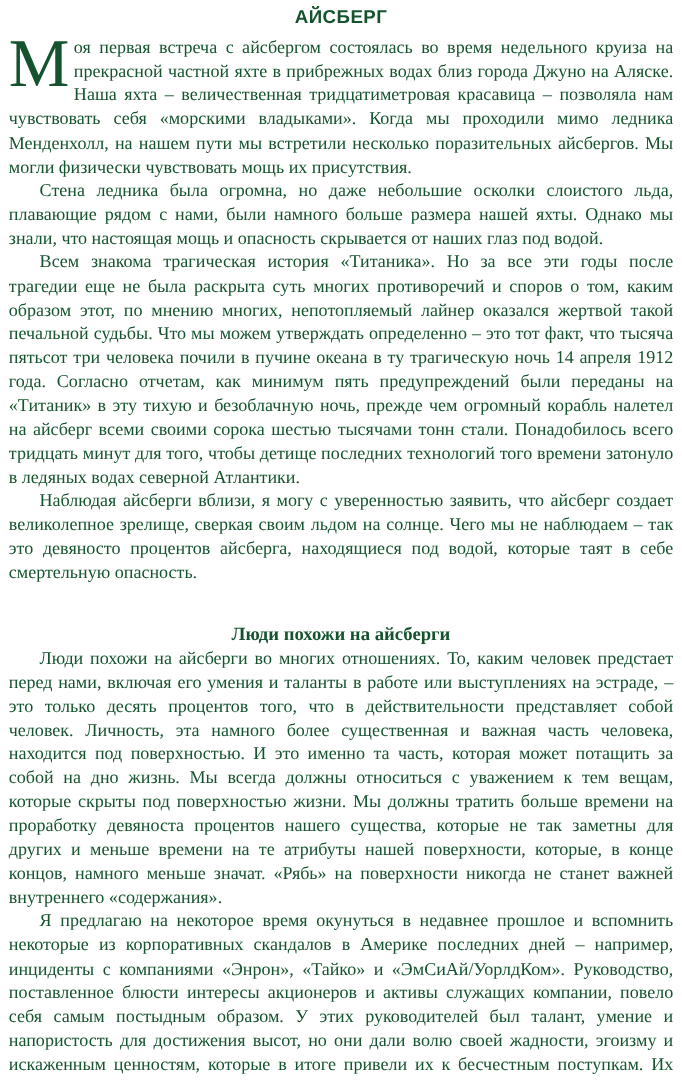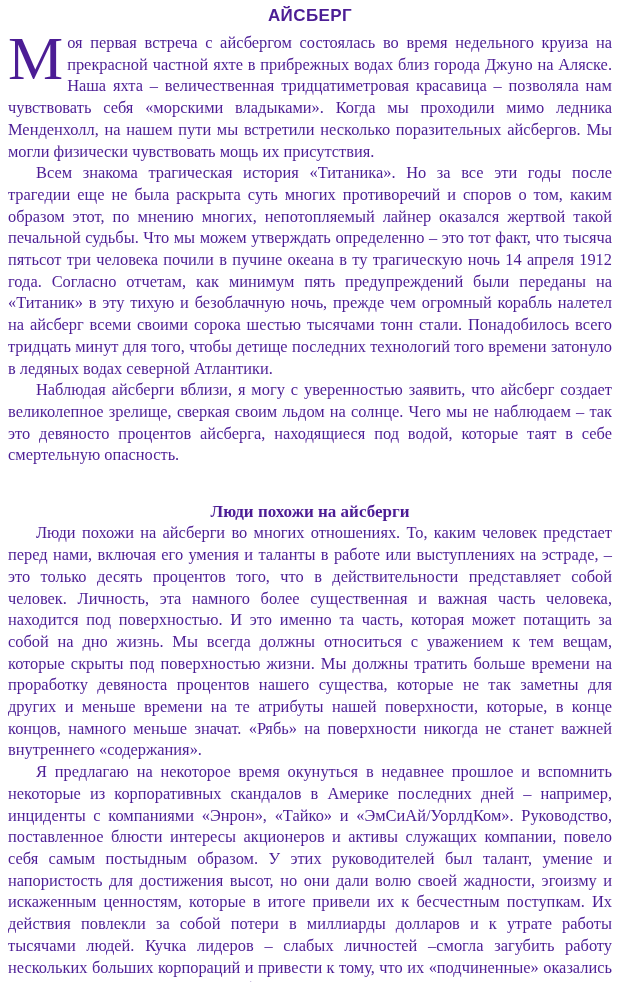--- a/index.html
+++ b/index.html
@@ -8,21 +8,21 @@
     background: #ffffff;
   }
   .page {
     position: relative;
     width: 620px;
     height: 982px;
     background: #ffffff;
     overflow: hidden;
     box-sizing: border-box;
     font-family: "Liberation Serif", "DejaVu Serif", serif;
-    color: #4c1d95;
+    color: #14532d;
   }
   .page-inner {
     position: absolute;
     left: 8px;
     top: 0;
     width: 604px;
   }
   .doc-title {
     font-family: "Liberation Sans", "DejaVu Sans", sans-serif;
     font-weight: bold;
@@ -77,20 +77,21 @@
 </head>
 <body>
 
 <div class="page">
   <div class="page-inner">
 
     <h1 class="doc-title">АЙСБЕРГ</h1>
 
     <p class="body-text dropcap-para"><span class="dropcap">М</span><span>оя первая встреча с айсбергом состоялась во время недельного круиза на прекрасной частной яхте в прибрежных водах близ города Джуно на Аляске. Наша яхта – величественная тридцатиметровая красавица – позволяла нам чувствовать себя «морскими владыками». Когда мы проходили мимо ледника Менденхолл, на нашем пути мы встретили несколько поразительных айсбергов. Мы могли физически чувствовать мощь их присутствия.</span></p>
 
+    <p class="body-text indent">Стена ледника была огромна, но даже небольшие осколки слоистого льда, плавающие рядом с нами, были намного больше размера нашей яхты. Однако мы знали, что настоящая мощь и опасность скрывается от наших глаз под водой.</p>
 
     <p class="body-text indent">Всем знакома трагическая история «Титаника». Но за все эти годы после трагедии еще не была раскрыта суть многих противоречий и споров о том, каким образом этот, по мнению многих, непотопляемый лайнер оказался жертвой такой печальной судьбы. Что мы можем утверждать определенно – это тот факт, что тысяча пятьсот три человека почили в пучине океана в ту трагическую ночь 14 апреля 1912 года. Согласно отчетам, как минимум пять предупреждений были переданы на «Титаник» в эту тихую и безоблачную ночь, прежде чем огромный корабль налетел на айсберг всеми своими сорока шестью тысячами тонн стали. Понадобилось всего тридцать минут для того, чтобы детище последних технологий того времени затонуло в ледяных водах северной Атлантики.</p>
 
     <p class="body-text indent">Наблюдая айсберги вблизи, я могу с уверенностью заявить, что айсберг создает великолепное зрелище, сверкая своим льдом на солнце. Чего мы не наблюдаем – так это девяносто процентов айсберга, находящиеся под водой, которые таят в себе смертельную опасность.</p>
 
     <div class="spacer-line"></div>
     <div class="spacer-line-half"></div>
 
     <h2 class="section-heading">Люди похожи на айсберги</h2>
 

